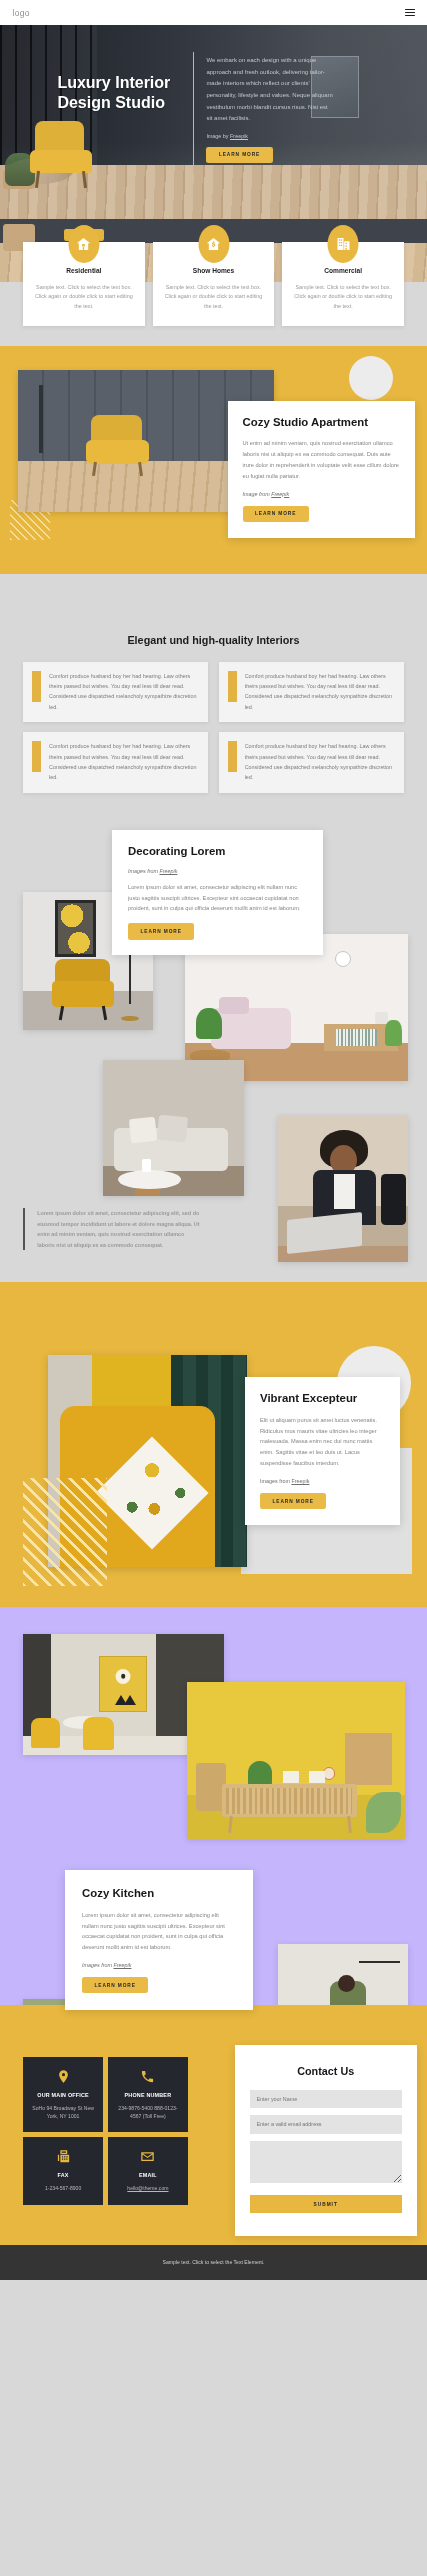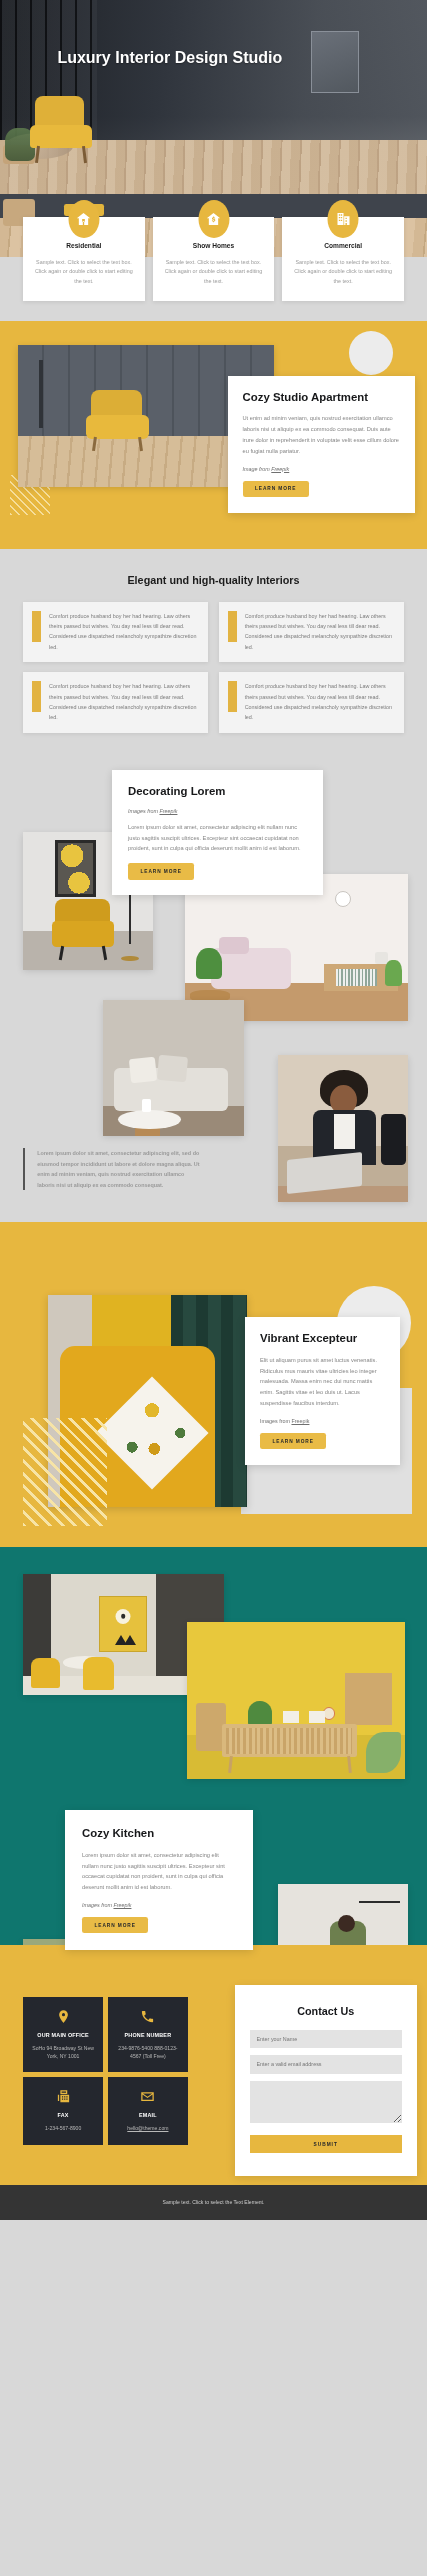--- a/index.html
+++ b/index.html
@@ -44,21 +44,21 @@
   .hero-chair .back { position: absolute; bottom: 34px; left: 4.6px; width: 49px; height: 33px; background: #dfb038; border-radius: 8px 8px 2.3px 2.3px; }
   .hero-chair .leg { position: absolute; bottom: 0; width: 3.4px; height: 17px; background: #7c5c36; }
   .hero-chair .leg.l { left: 5.7px; transform: rotate(7deg); }
   .hero-chair .leg.r { right: 5.7px; transform: rotate(-7deg); }
   .hero-plant { position:absolute; left: 4.6px; bottom: 33px; width: 30px; height: 33px;
     background: linear-gradient(180deg,#5d7a4e,#3f5636); border-radius: 40% 40% 6.8px 6.8px; opacity:.9;}
   .hero-basket { position:absolute; left: 3.4px; bottom: 30px; width: 32px; height: 19.4px; background:#c4a379; border-radius: 3.4px;}
   .hero-pic { position:absolute; right: 68px; top: 31px; width: 48px; height: 62px;
     background: linear-gradient(160deg,#6a7079,#52585f); border: 1.7px solid #8a9099; }
 
-  .hero-content { position: relative; display: flex; padding: 30px 11.4px 0 11.4px; gap: 0; flex-direction: column; }
+  .hero-content { position: relative; display: flex; padding: 30px 11.4px 0 11.4px; gap: 0; }
   .hero-left { flex: 0 0 171px; padding-left: 46px; padding-top: 18px; }
   .hero-title {
     font-size: 16px; line-height: 1.22; color: #ffffff; font-weight: 700;
     text-shadow: 0 0.6px 1.7px rgba(0,0,0,.35);
   }
   .hero-right { flex: 1; padding-left: 13.7px; position: relative; margin-left: 10.3px; }
   .hero-rule { position: absolute; left: 0; top: -3.4px; width: 1.7px; height: 122px; background: #e4b83c; }
   .hero-body { font-size: 6px; line-height: 1.95; color: #c3c7cc; max-width: 128px; }
   .hero-credit { margin-top: 8px; font-size: 5.4px; color: #c3c7cc; }
   .hero-credit u { text-decoration: underline; }
@@ -134,21 +134,21 @@
     position: absolute; right: 12.5px; top: 55px; width: 187px; background: #fff;
     padding: 15px 15px 16px; box-shadow: 0 1.7px 8px rgba(0,0,0,.14); z-index: 4;
   }
   .card-title { font-size: 11.4px; font-weight: 700; color: #17181a; line-height: 1.18; margin-bottom: 9px; }
   .card-text { font-size: 5.7px; line-height: 1.9; color: #858585; }
   .card-credit { font-size: 5.4px; font-style: italic; color: #6f6f6f; margin-top: 9px; }
   .card-credit u { text-decoration: underline; }
   .card-btn { margin-top: 9px; }
 
   
-  .elegant { background: #d8d8d8; padding: 25px 0 28.5px; }
+  .elegant { background: #d8d8d8; padding: 25px 0 28.5px; margin-top: 35px; }
   .section-title {
     text-align: center; font-size: 10.8px; font-weight: 700; color: #1c1c1c;
     margin-bottom: 16px;
   }
   .feat-grid { display: grid; grid-template-columns: 1fr 1fr; gap: 10.3px; padding: 0 23px; }
   .feat-card {
     background: #f3f3f3; display: flex; gap: 8px; padding: 9px 9px 10.3px;
     box-shadow: 0 1.1px 4px rgba(0,0,0,.09);
   }
   .feat-bar { flex: 0 0 9px; height: 31px; background: #e2b342; }
@@ -228,21 +228,21 @@
                      radial-gradient(circle at 66% 62%, #cf9a18 0 8%, transparent 8%),
                      radial-gradient(circle at 45% 80%, #4e7a3c 0 7%, transparent 7%),
                      radial-gradient(circle at 75% 25%, #4e7a3c 0 6%, transparent 6%);
     background-color:#f6f3ec;}
   .vib-card {
     position: absolute; right: 27px; top: 95px; width: 155px; background: #fff;
     padding: 15px 15px 16px; box-shadow: 0 2.3px 9px rgba(0,0,0,.16); z-index: 7;
   }
 
   
-  .kitchen { position: relative; background: #0f766e; height: 398px; }
+  .kitchen { position: relative; background: #c4b5fd; height: 398px; }
   .kt-1 { left: 23px; top: 27px; width: 201px; height: 121px;
     background: linear-gradient(90deg,#3c3b38 0 14%, #dcd8cd 14% 66%, #46443f 66% 100%); }
   .kt-1 .poster{position:absolute;left:38%;top:18%;width:48px;height:56px;background:#e6c13d;border:1.1px solid #c9a52c;}
   .kt-1 .poster .dot{position:absolute;left:50%;top:22%;transform:translateX(-50%);width:15px;height:15px;border-radius:50%;background:#f7f2df;}
   .kt-1 .poster .dot:after{content:"";position:absolute;left:50%;top:50%;transform:translate(-50%,-50%);width:4.6px;height:4.6px;border-radius:50%;background:#2b2b2b;}
   .kt-1 .poster .tri{position:absolute;left:32%;bottom:12%;width:0;height:0;border-left:6.3px solid transparent;border-right:6.3px solid transparent;border-bottom:10.3px solid #232323;}
   .kt-1 .poster .tri2{position:absolute;left:52%;bottom:12%;width:0;height:0;border-left:6.3px solid transparent;border-right:6.3px solid transparent;border-bottom:10.3px solid #232323;}
   .kt-1 .tblround{position:absolute;left:20%;bottom:22%;width:44px;height:12.5px;background:#f0ede6;border-radius:50%;}
   .kt-1 .ch1{position:absolute;left:4%;bottom:6%;width:28.5px;height:30px;background:#e5b428;border-radius:8px 8px 2.3px 2.3px;}
   .kt-1 .ch2{position:absolute;left:30%;bottom:4%;width:31px;height:33px;background:#e8bb2e;border-radius:9px 9px 2.3px 2.3px;}
@@ -322,20 +322,28 @@
 
   
   .footer { background: #343434; height: 35px; display: flex; align-items: center; justify-content: center; }
   .footer-text { font-size: 5.1px; color: #cfcfcf; }
 </style>
 </head>
 <body>
 
 <div class="page">
 
+  <header class="site-header">
+    <div class="logo">logo</div>
+    <div class="burger">
+        <i></i>
+        <i></i>
+        <i></i>
+      </div>
+  </header>
 
   <section class="hero">
     <div class="hero-bg">
       <div class="hero-room"></div>
       <div class="wall-lines"></div>
       <div class="hero-pic"></div>
       <div class="hero-floor"></div>
       <div class="hero-rug"></div>
       <div class="hero-basket"></div>
       <div class="hero-plant"></div>

